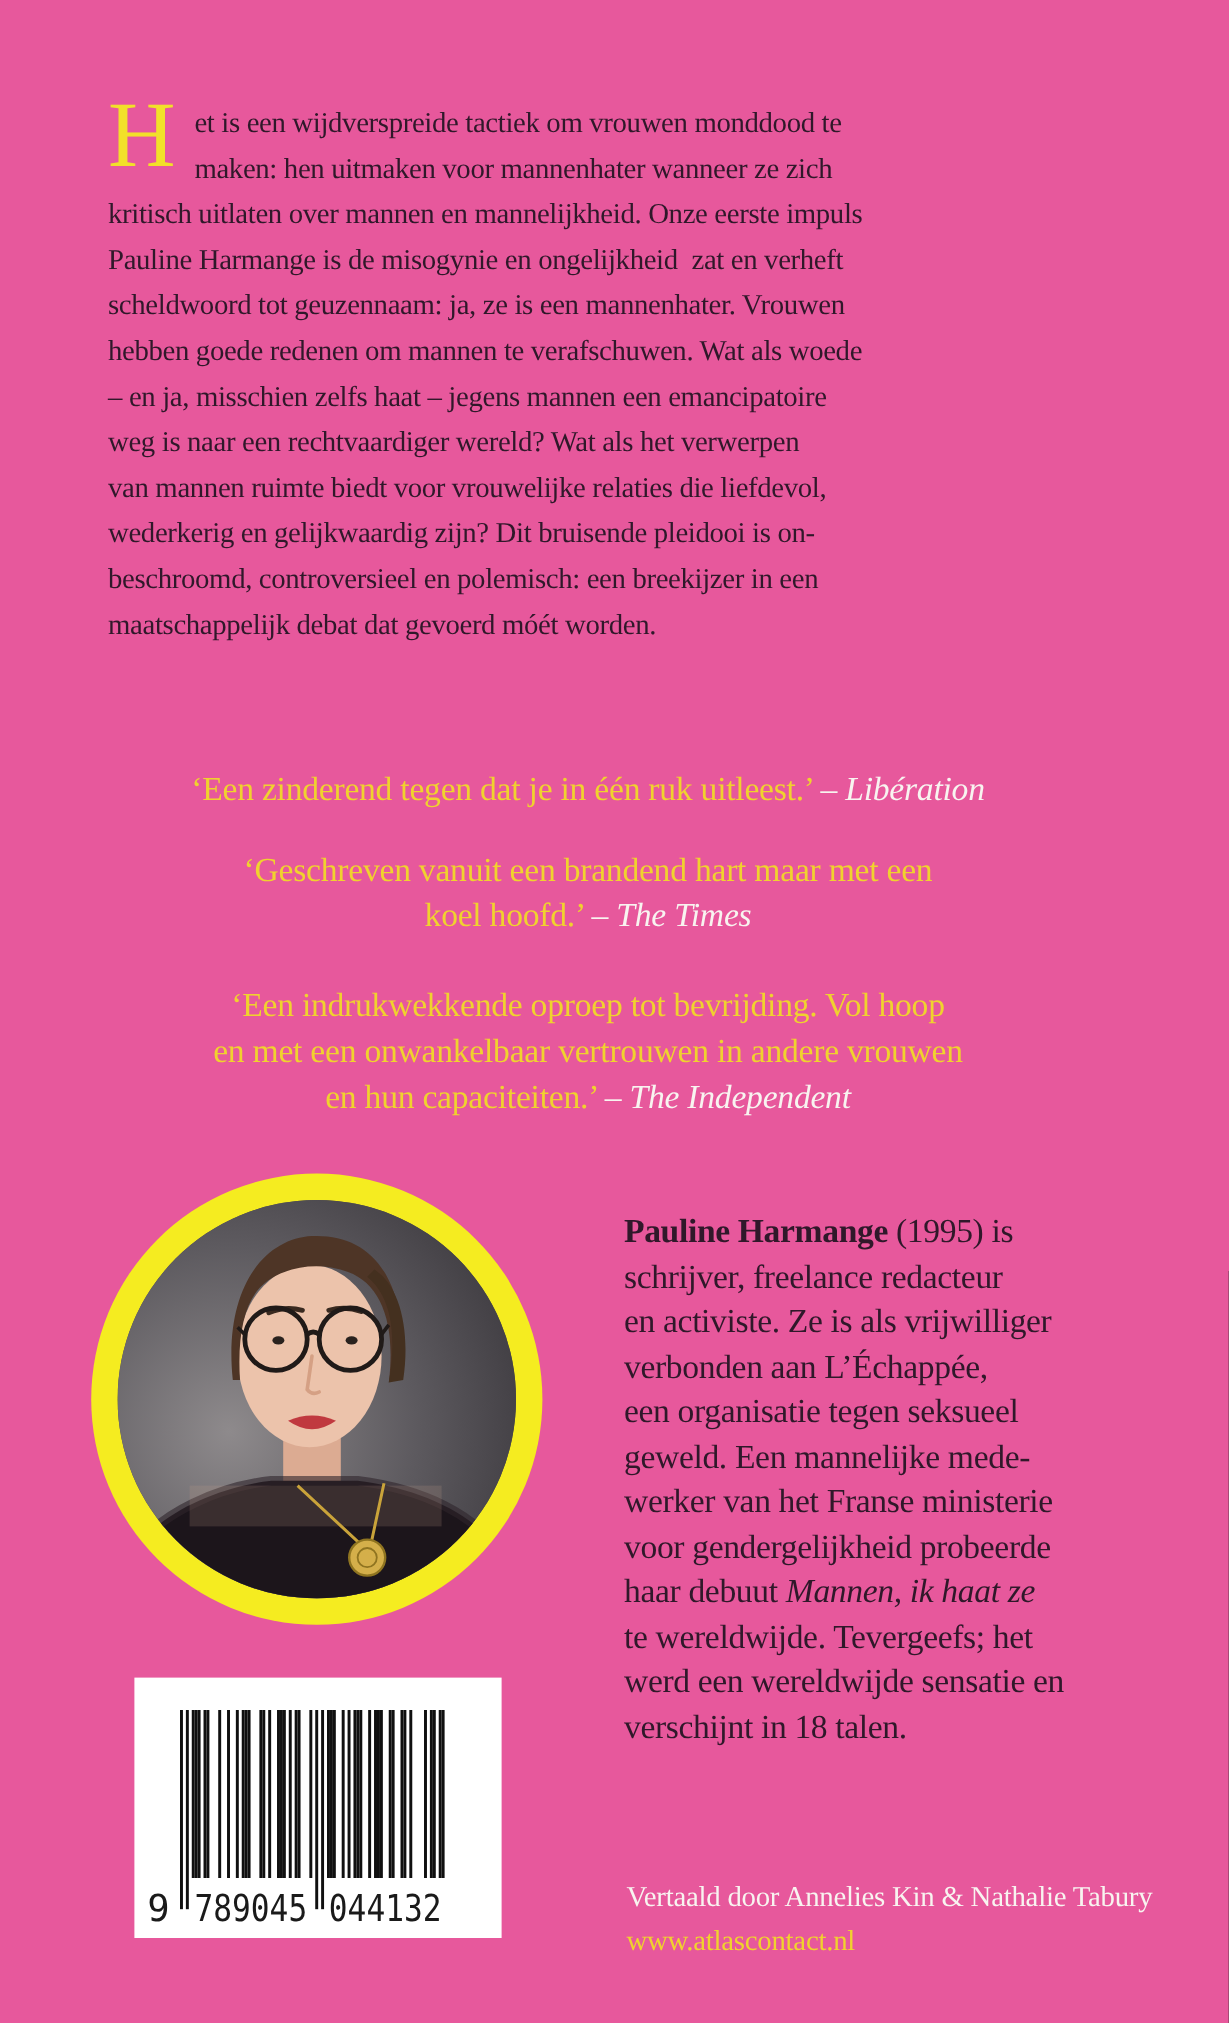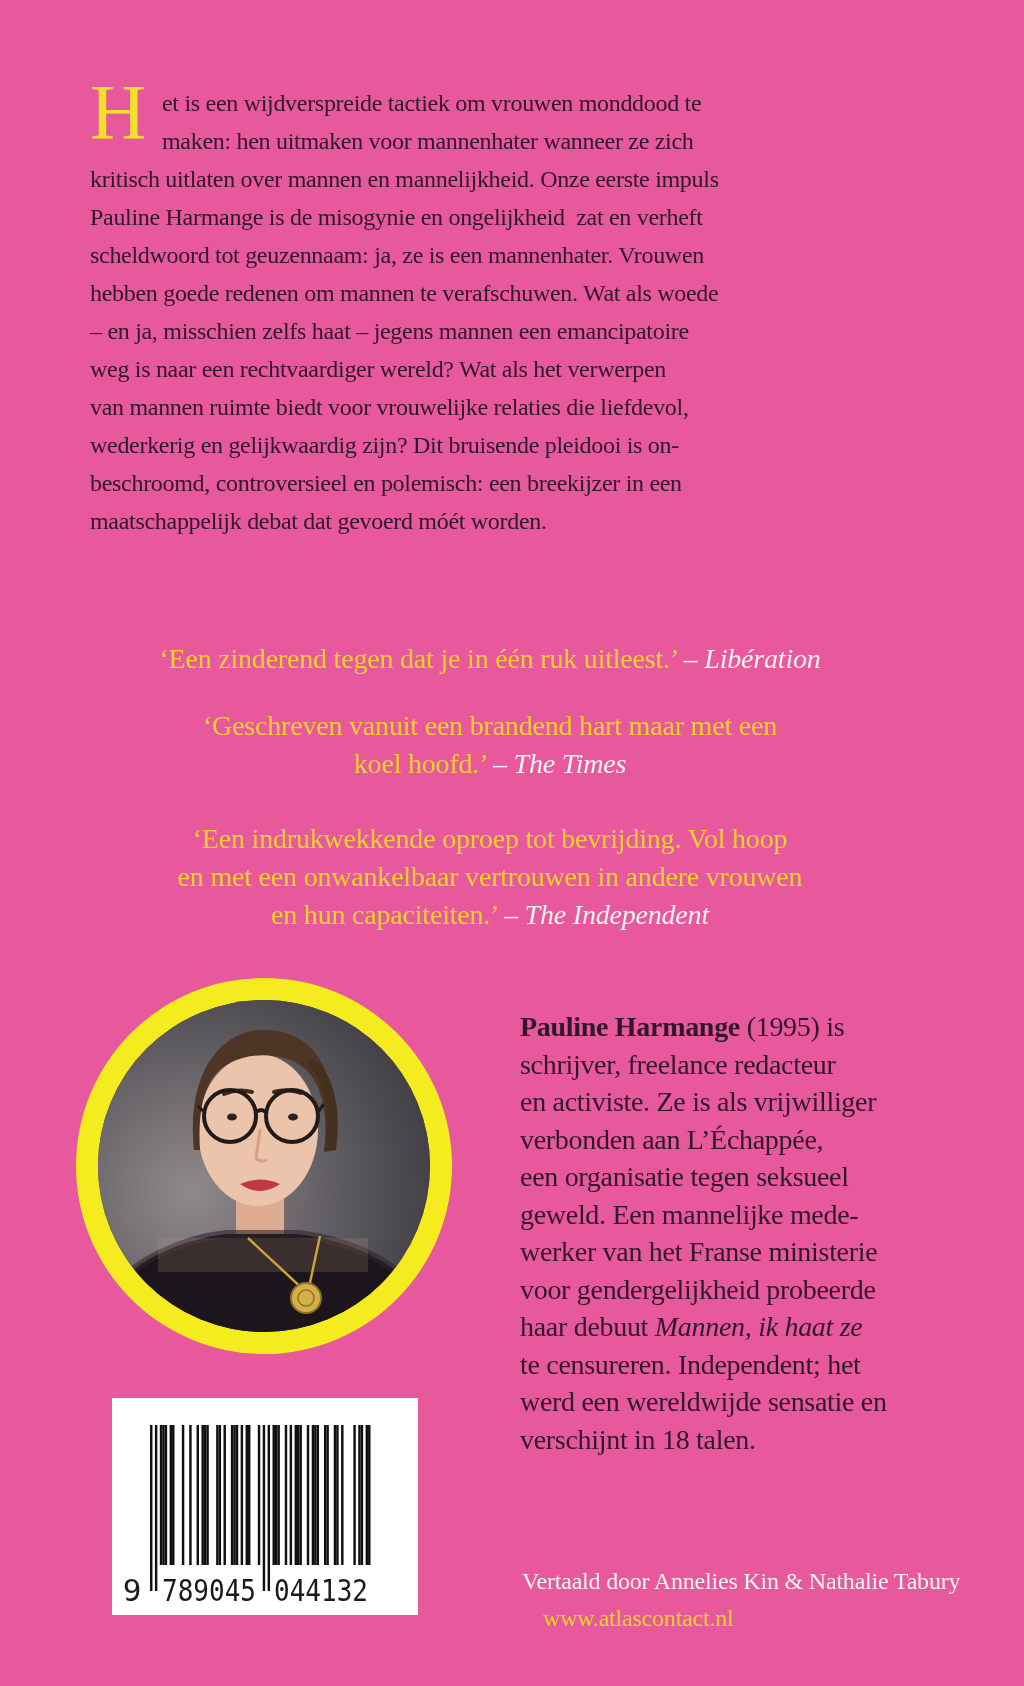--- a/index.html
+++ b/index.html
@@ -44,21 +44,21 @@
   .bio em { font-style:italic; }
   
   .barcode-box {
     position:absolute; left:112px; top:1398px; width:306px; height:217px;
     background:#ffffff;
   }
   
   .footer { position:absolute; left:522px; top:1563px;
             font-size:24px; line-height:37px; letter-spacing:-0.2px; }
   .footer .credit { color:#f8f4f0; }
-  .footer .website { color:#f0d22e;margin-left:21px; }
+  .footer .website { color:#f0d22e; }
 </style>
 </head>
 <body>
 
 <div class="cover">
 
   <span class="dropcap">H</span>
   <div class="blurb">
     <div class="lines">
         <div class="line">et is een wijdverspreide tactiek om vrouwen monddood te</div>
@@ -145,21 +145,21 @@
         <div class="line">schrijver, freelance redacteur</div>
         <div class="line">en activiste. Ze is als vrijwilliger</div>
         <div class="line">verbonden aan L’Échappée,</div>
         <div class="line">een organisatie tegen seksueel</div>
         <div class="line">geweld. Een mannelijke mede-</div>
         <div class="line">werker van het Franse ministerie</div>
         <div class="line">voor gendergelijkheid probeerde</div>
       </div>
     <div class="line"><span>haar debuut </span><em>Mannen, ik haat ze</em></div>
     <div>
-        <div class="line">te censureren. Independent; het</div>
+        <div class="line">te wereldwijde. Tevergeefs; het</div>
         <div class="line">werd een wereldwijde sensatie en</div>
         <div class="line">verschijnt in 18 talen.</div>
       </div>
   </div>
 
   <div class="barcode-box" id="barcode-box"><svg width="306" height="217">
         <rect x="38.00" y="27" width="2.45" height="166" fill="#101010"></rect>
         <rect x="42.90" y="27" width="2.45" height="166" fill="#101010"></rect>
         <rect x="47.80" y="27" width="2.45" height="140" fill="#101010"></rect>
         <rect x="50.25" y="27" width="2.45" height="140" fill="#101010"></rect>

